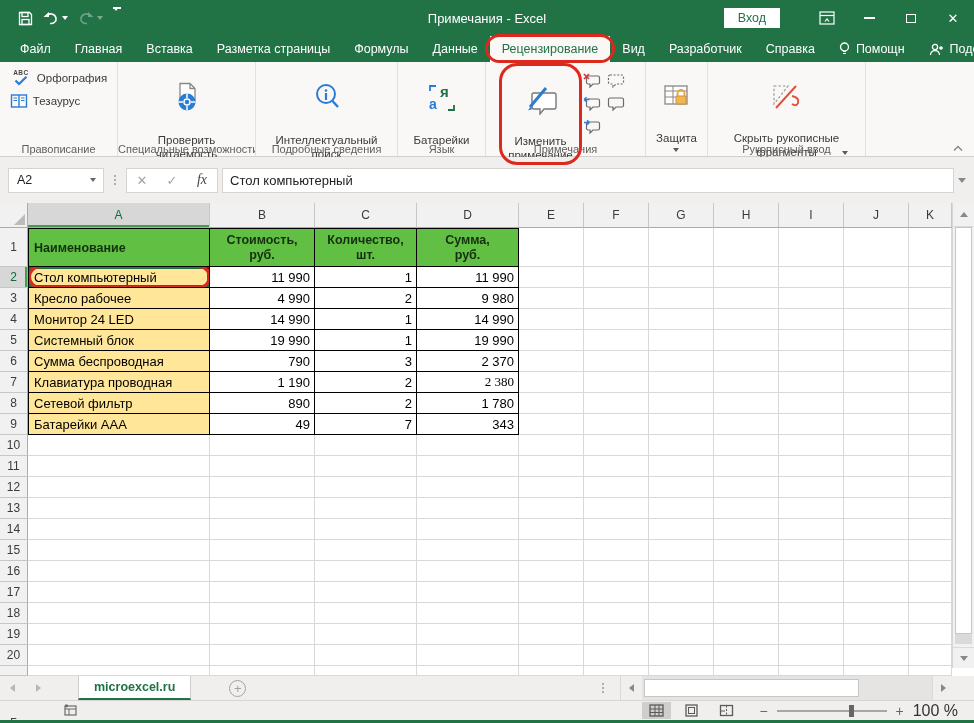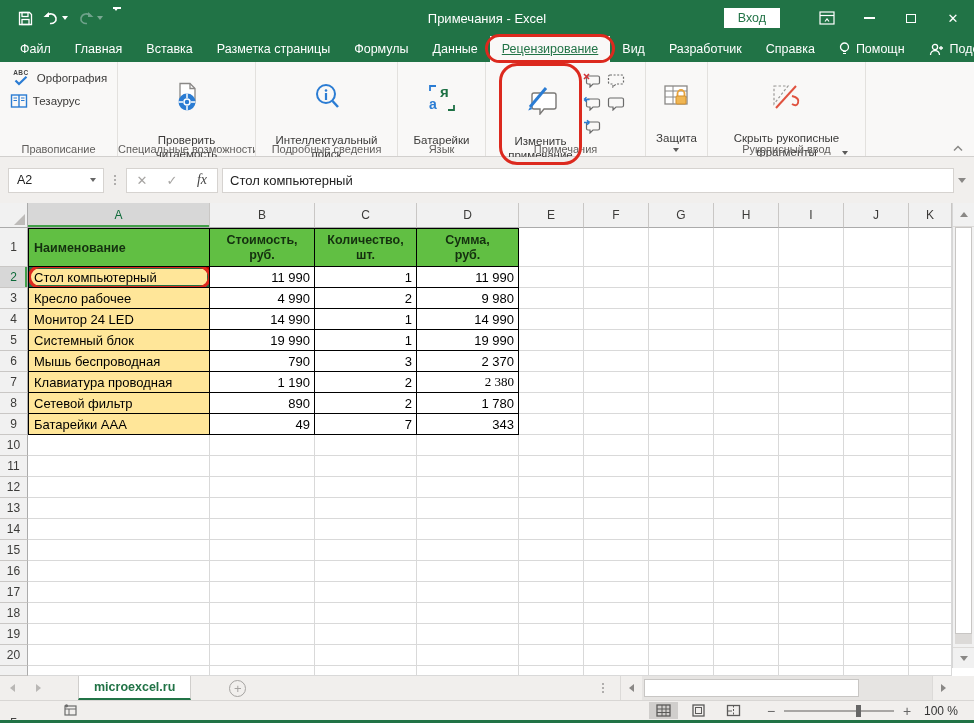--- a/index.html
+++ b/index.html
@@ -19,21 +19,21 @@
   .tright{margin-left:auto;display:flex;align-items:center;height:100%;}
   .signin{background:#fff;color:#217346;font-size:12.5px;padding:3px 14px;border:none;margin-right:26px;}
   .winbtn{width:42px;height:100%;display:flex;align-items:center;justify-content:center;color:#fff;font-size:13px;}
   .maxbox{width:10px;height:9px;border:1.4px solid #fff;}
   .minline{width:11px;height:1.6px;background:#fff;}
 
   
   .tabrow{position:absolute;top:36px;left:0;right:0;height:26px;background:#217346;
           display:flex;align-items:stretch;padding-left:8px;}
   .tab{display:flex;align-items:center;padding:0 12px;color:#fff;font-size:12.5px;position:relative;white-space:nowrap;}
-  .tab.active{background:#f9f8f7;color:#217346;text-decoration:underline;}
+  .tab.active{background:#f9f8f7;color:#217346;}
   .oval{position:absolute;border:3px solid #DC291E;border-radius:15px;pointer-events:none;z-index:40;}
   .tab-oval{top:-2px;bottom:-1px;left:-5px;right:-5px;}
 
   
   .ribbon{position:absolute;top:62px;left:0;right:0;height:95px;background:#f9f8f7;
           border-bottom:1px solid #d2d0ce;display:flex;}
   .rgroup{position:relative;border-right:1px solid #e3e1de;display:flex;flex-direction:column;
           align-items:center;justify-content:flex-start;padding:3px 2px 15px;}
   .glabel{position:absolute;bottom:1px;left:0;right:0;text-align:center;font-size:11px;color:#605e5c;white-space:nowrap;overflow:hidden;}
   .stack{display:flex;flex-direction:column;align-items:flex-start;gap:6px;margin-top:4px;}
@@ -129,21 +129,21 @@
              display:flex;align-items:center;font-size:12px;color:#444;}
   .sready{margin-left:10px;margin-top:24px;}
   .smacro{margin-left:16px;display:flex;align-items:center;}
   .viewbtns{display:flex;align-items:center;margin-left:auto;gap:6px;}
   .vb{padding:2px 7px;display:flex;align-items:center;}
   .vb.active{background:#d0cecc;}
   .zoomer{display:flex;align-items:center;margin-left:18px;margin-right:16px;gap:8px;}
   .zminus,.zplus{color:#666;font-size:14px;width:10px;text-align:center;}
   .ztrack{width:110px;height:2px;background:#a8a6a4;position:relative;}
   .zthumb{position:absolute;left:72px;top:-5px;width:5px;height:12px;background:#666;}
-  .zlabel{font-size:12px;color:#333;min-width:38px;text-align:right;}
+  .zlabel{font-size:16px;color:#333;min-width:38px;text-align:right;}
   .greenstrip{position:absolute;bottom:0;left:0;right:0;height:3px;background:#217346;}
   svg{display:block;}
 </style>
 </head>
 <body>
 
 <div class="app">
 
   <div class="titlebar">
     <div class="qat">
@@ -522,21 +522,21 @@
         <div class="cell" style="width: 65px;"></div>
         <div class="cell" style="width: 65px;"></div>
         <div class="cell" style="width: 65px;"></div>
         <div class="cell" style="width: 65px;"></div>
         <div class="cell" style="width: 65px;"></div>
         <div class="cell" style="width: 65px;"></div>
         <div class="cell" style="width: 43px;"></div>
       </div>
       <div class="grow" style="height: 21px;">
         <div class="rh">6</div>
-        <div class="cell tcell tan txt first" style="width: 182px;">Мышь беспроводная</div>
+        <div class="cell tcell tan txt first" style="width: 182px;">Сумма беспроводная</div>
         <div class="cell tcell num" style="width: 105px;">790</div>
         <div class="cell tcell num" style="width: 102px;">3</div>
         <div class="cell tcell num" style="width: 102px;">2 370</div>
         <div class="cell" style="width: 65px;"></div>
         <div class="cell" style="width: 65px;"></div>
         <div class="cell" style="width: 65px;"></div>
         <div class="cell" style="width: 65px;"></div>
         <div class="cell" style="width: 65px;"></div>
         <div class="cell" style="width: 65px;"></div>
         <div class="cell" style="width: 43px;"></div>

